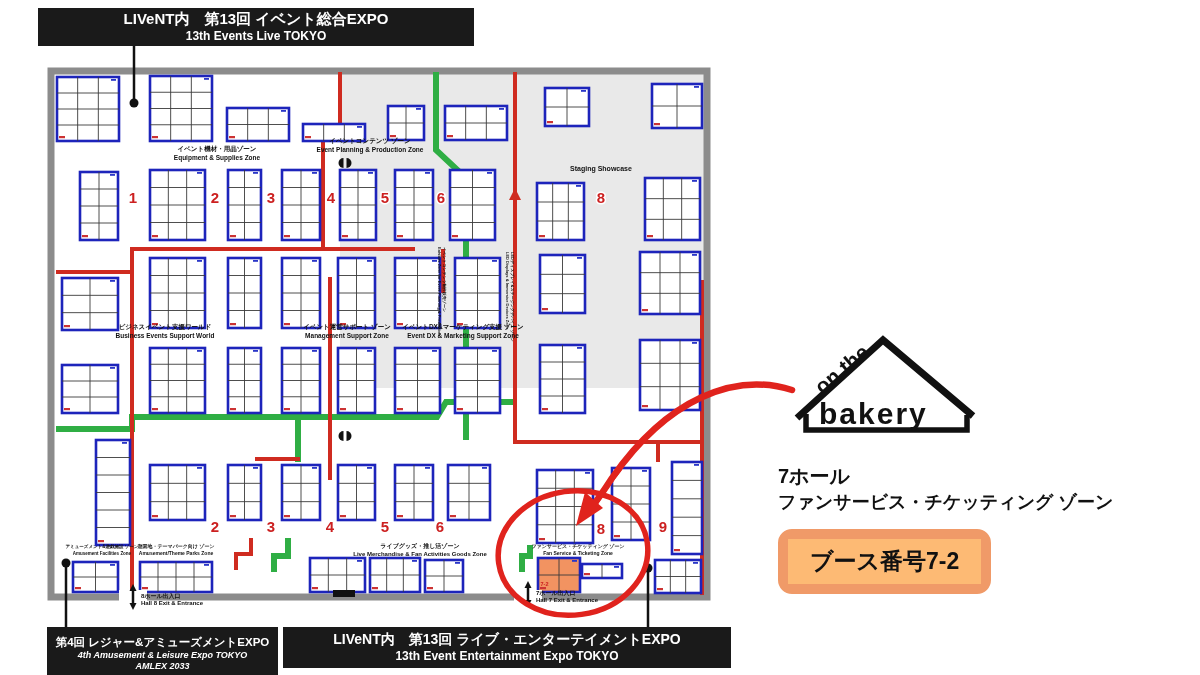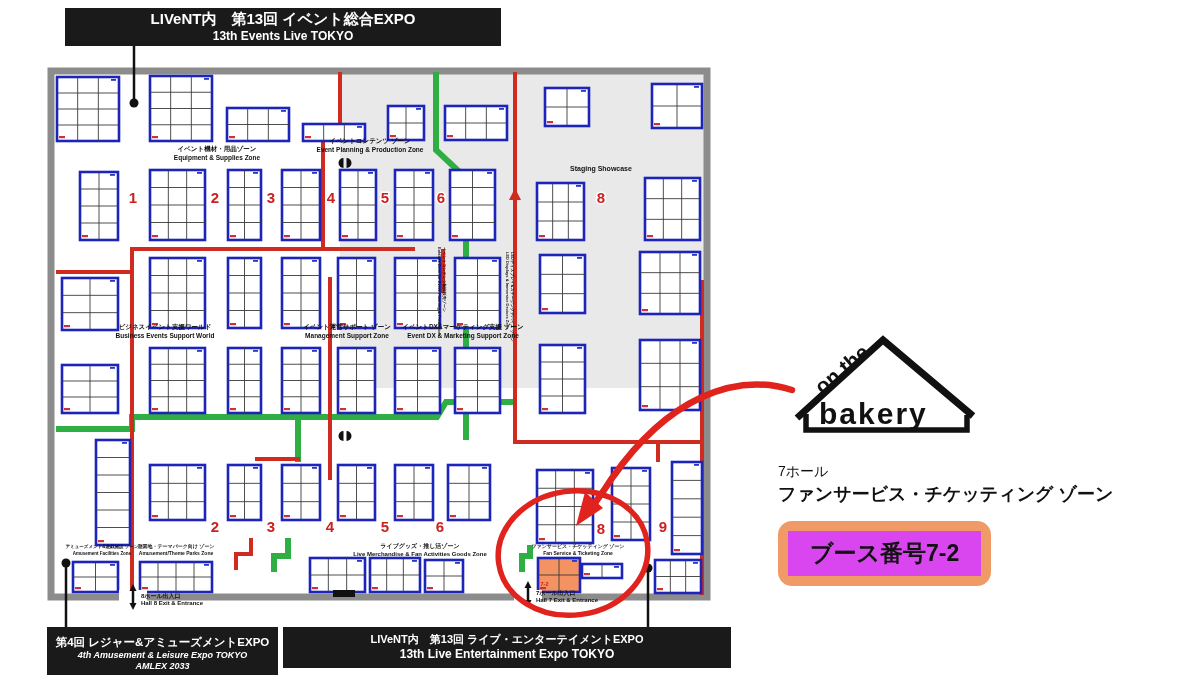--- a/index.html
+++ b/index.html
@@ -1,34 +1,34 @@
 <!DOCTYPE html>
 <html><head>
 <meta charset="utf-8">
 <style>
   html,body{margin:0;padding:0;background:#fff;}
   #stage{position:relative;width:1200px;height:675px;background:#fff;overflow:hidden;
          font-family:"Liberation Sans","DejaVu Sans",sans-serif;}
   .banner{position:absolute;background:#1a1a1a;color:#fff;text-align:center;font-weight:bold;
           display:flex;flex-direction:column;justify-content:center;line-height:1.25;}
-  #banner-top{left:65px;top:8px;width:436px;height:38px;}
+  #banner-top{left:38px;top:8px;width:436px;height:38px;}
   #banner-top .l1{font-size:15px;}
   #banner-top .l2{font-size:12px;}
   #banner-bl{left:47px;top:627px;width:231px;height:54px;line-height:1.2;}
   #banner-bl .l1{font-size:11.5px;}
   #banner-bl .l2,#banner-bl .l3{font-size:9px;font-style:italic;}
   #banner-bc{left:283px;top:627px;width:448px;height:41px;}
-  #banner-bc .l1{font-size:11px;}
+  #banner-bc .l1{font-size:14px;}
   #banner-bc .l2{font-size:12px;}
   #map-svg{position:absolute;left:0;top:0;}
   #info-panel{position:absolute;left:778px;top:462px;color:#111;}
-  #info-hall{font-size:14px;font-weight:normal;line-height:1.4;}
+  #info-hall{font-size:20px;font-weight:bold;line-height:1.4;}
   #info-zone{font-size:18px;font-weight:bold;line-height:1.4;}
   #booth-box{display:inline-block;margin-top:14px;border:8px solid #f09a68;border-radius:14px;background:#f09a68;}
-  #booth-box-inner{background:#d946ef;border:2px solid #f09a68;padding:7px 22px;font-size:23px;font-weight:bold;color:#111;}
+  #booth-box-inner{background:#fdba74;border:2px solid #f09a68;padding:7px 22px;font-size:23px;font-weight:bold;color:#111;}
 </style>
 </head>
 <body>
 
 <div id="stage">
 
   <svg id="map-svg" width="1200" height="675" viewBox="0 0 1200 675">
       <rect x="51" y="71" width="656" height="526" fill="#fff"></rect>
       <rect x="340" y="74" width="364" height="314" fill="#e9e9e9"></rect>
       <rect x="51" y="71" width="656" height="526" fill="none" stroke="#8c8c8c" stroke-width="7"></rect>
@@ -470,21 +470,21 @@
   </div>
 
   <div class="banner" id="banner-bl">
     <div class="l1">第4回 レジャー&amp;アミューズメントEXPO</div>
     <div class="l2">4th Amusement &amp; Leisure Expo TOKYO</div>
     <div class="l3">AMLEX 2033</div>
   </div>
 
   <div class="banner" id="banner-bc">
     <div class="l1">LIVeNT内　第13回 ライブ・エンターテイメントEXPO</div>
-    <div class="l2">13th Live Entertainment Expo TOKYO</div>
+    <div class="l2">13th Event Entertainment Expo TOKYO</div>
   </div>
 
   <svg width="200" height="108" viewBox="0 0 200 108" style="position:absolute;left:793px;top:334px;">
     <path d="M 4,84 L 90,6 L 180,82" fill="none" stroke="#111" stroke-width="7"></path>
     <path d="M 13,80 L 13,96 L 174,96 L 174,81" fill="none" stroke="#111" stroke-width="5.5"></path>
     <text x="22" y="55" transform="rotate(-40 34 48)" font-size="21" font-weight="bold" fill="#111">on the</text>
     <text x="26" y="90" font-size="30" font-weight="bold" letter-spacing="2" fill="#111">bakery</text>
   </svg>
 
   <div id="info-panel">

